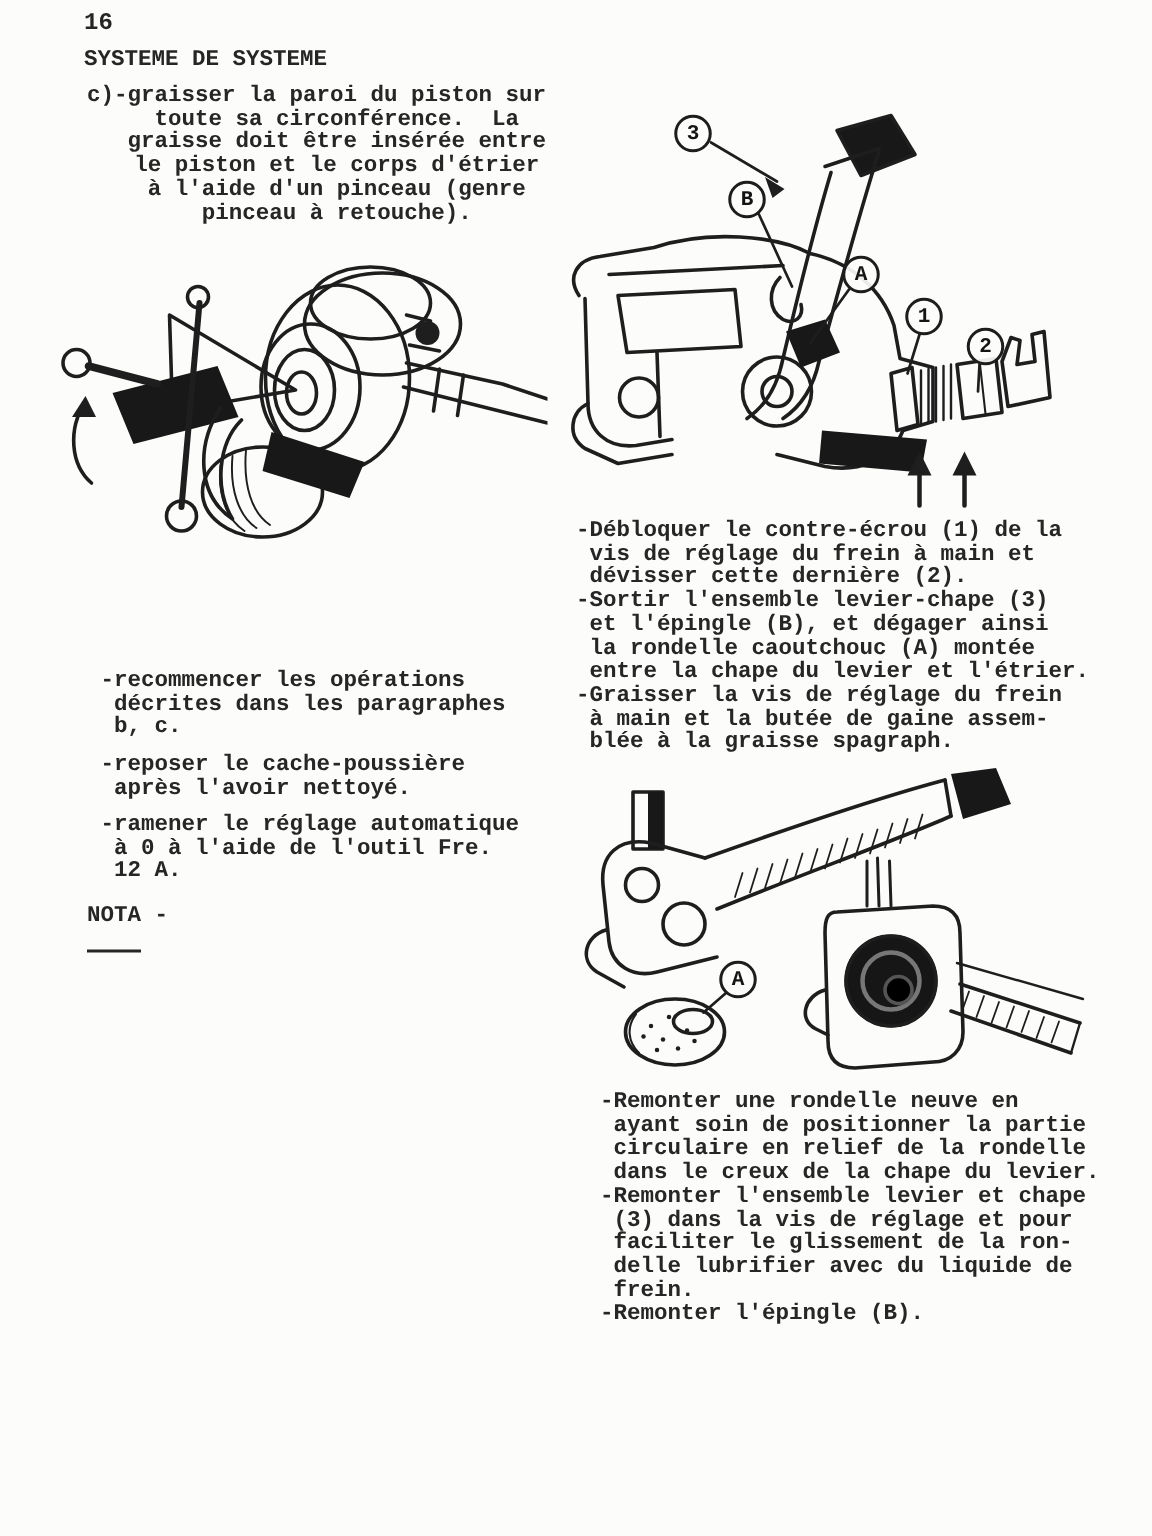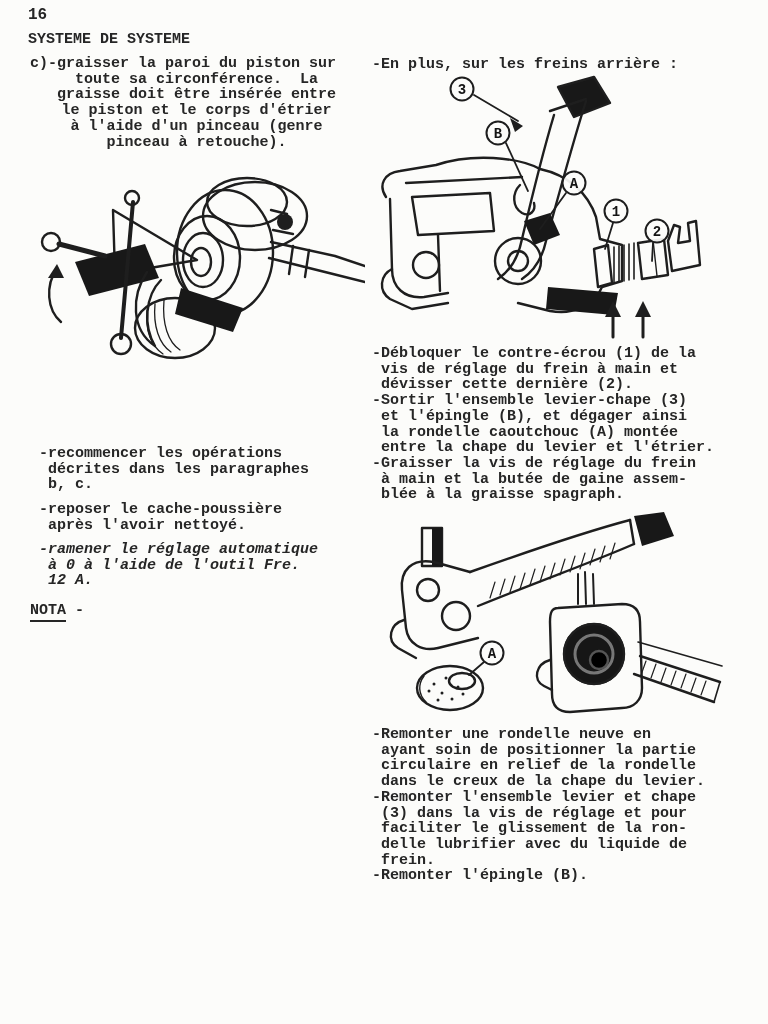--- a/index.html
+++ b/index.html
@@ -10,24 +10,24 @@
   }
   .page {
     position:relative; width:768px; height:1024px;
     background:#fcfcfa; overflow:hidden;
     color:#242424;
   }
   .txt {
     position:absolute;
     font-family:"Liberation Mono","DejaVu Sans Mono",monospace;
     font-size:15px; line-height:15.7px; font-weight:bold;
-    white-space:pre; color:#262626; letter-spacing:0;
+    white-space:pre; color:#262626; letter-spacing:0;margin-left:28px;
   }
   .pagenum { font-size:16px; }
-  .underline { border-bottom:2px solid #262626; padding-bottom:1px; }
+  .underline { border-bottom:2px solid #262626; padding-bottom:14px; }
   .fig { position:absolute; }
   .fig svg { display:block; width:100%; height:100%; }
   .callout {
     position:absolute; width:25px; height:25px;
     border:2.2px solid #1d1d1d; border-radius:50%;
     background:rgba(252,252,250,0.92);
     display:flex; align-items:center; justify-content:center;
     font-size:14px; font-weight:bold; color:#141414;
     transform:translate(-50%,-50%);
     box-sizing:border-box;
@@ -78,28 +78,27 @@
         <path d="M 146 120 L 208 140 L 198 164 L 140 146 Z" fill="#181818" stroke="none"></path>
       </g>
     </svg>
   </div>
 
   <div class="txt" style="left:30px; top:446px;"> -recommencer les opérations
   décrites dans les paragraphes
   b, c.</div>
   <div class="txt" style="left:30px; top:502px;"> -reposer le cache-poussière
   après l'avoir nettoyé.</div>
-  <div class="txt" style="left:30px; top:542px;font-style:italic;"> -ramener le réglage automatique
+  <div class="txt" style="left:30px; top:542px;"> -ramener le réglage automatique
   à 0 à l'aide de l'outil Fre.
   12 A.</div>
 
   <div class="txt" style="left:30px; top:603px;"><span class="underline">NOTA</span><span> -</span></div>
 
 
-  <div class="txt" style="left:372px; top:57px;">-En plus, sur les freins arrière :</div>
 
   <div class="fig" style="left:372px; top:73px; width:390px; height:274px;">
     <svg viewBox="0 0 390 274">
       <g stroke="#1e1e1e" stroke-width="2.4" fill="none" stroke-linecap="round" stroke-linejoin="round">
         <polygon points="186,14 222,4 238,30 202,44" fill="#181818" stroke="none"></polygon>
         <path d="M 186 14 L 222 4 L 238 30 L 202 44 Z"></path>
         <path d="M 178 38 L 214 26"></path>
         <path d="M 182 42 C 170 82, 158 132, 150 166 C 146 186, 138 198, 126 206"></path>
         <path d="M 214 28 C 200 72, 184 132, 174 168 C 170 186, 162 198, 150 206"></path>
         <path d="M 148 112 C 140 120, 140 134, 150 140 C 158 144, 164 138, 162 130"></path>
@@ -131,21 +130,21 @@
         <polygon points="271,228 263,244 279,244" fill="#1e1e1e" stroke="none"></polygon>
       </g>
     </svg>
     <div class="callout" style="left:90px; top:16px;">3</div>
     <div class="callout" style="left:126px; top:60px;">B</div>
     <div class="callout" style="left:202px; top:110px;">A</div>
     <div class="callout" style="left:244px; top:138px;">1</div>
     <div class="callout" style="left:285px; top:158px;">2</div>
   </div>
 
-  <div class="txt" style="left:372px; top:346px;font-family:Liberation Mono, monospace;">-Débloquer le contre-écrou (1) de la
+  <div class="txt" style="left:356px; top:346px;font-family:Liberation Mono, monospace;">-Débloquer le contre-écrou (1) de la
  vis de réglage du frein à main et
  dévisser cette dernière (2).
 -Sortir l'ensemble levier-chape (3)
  et l'épingle (B), et dégager ainsi
  la rondelle caoutchouc (A) montée
  entre la chape du levier et l'étrier.
 -Graisser la vis de réglage du frein
  à main et la butée de gaine assem-
  blée à la graisse spagraph.</div>
 

